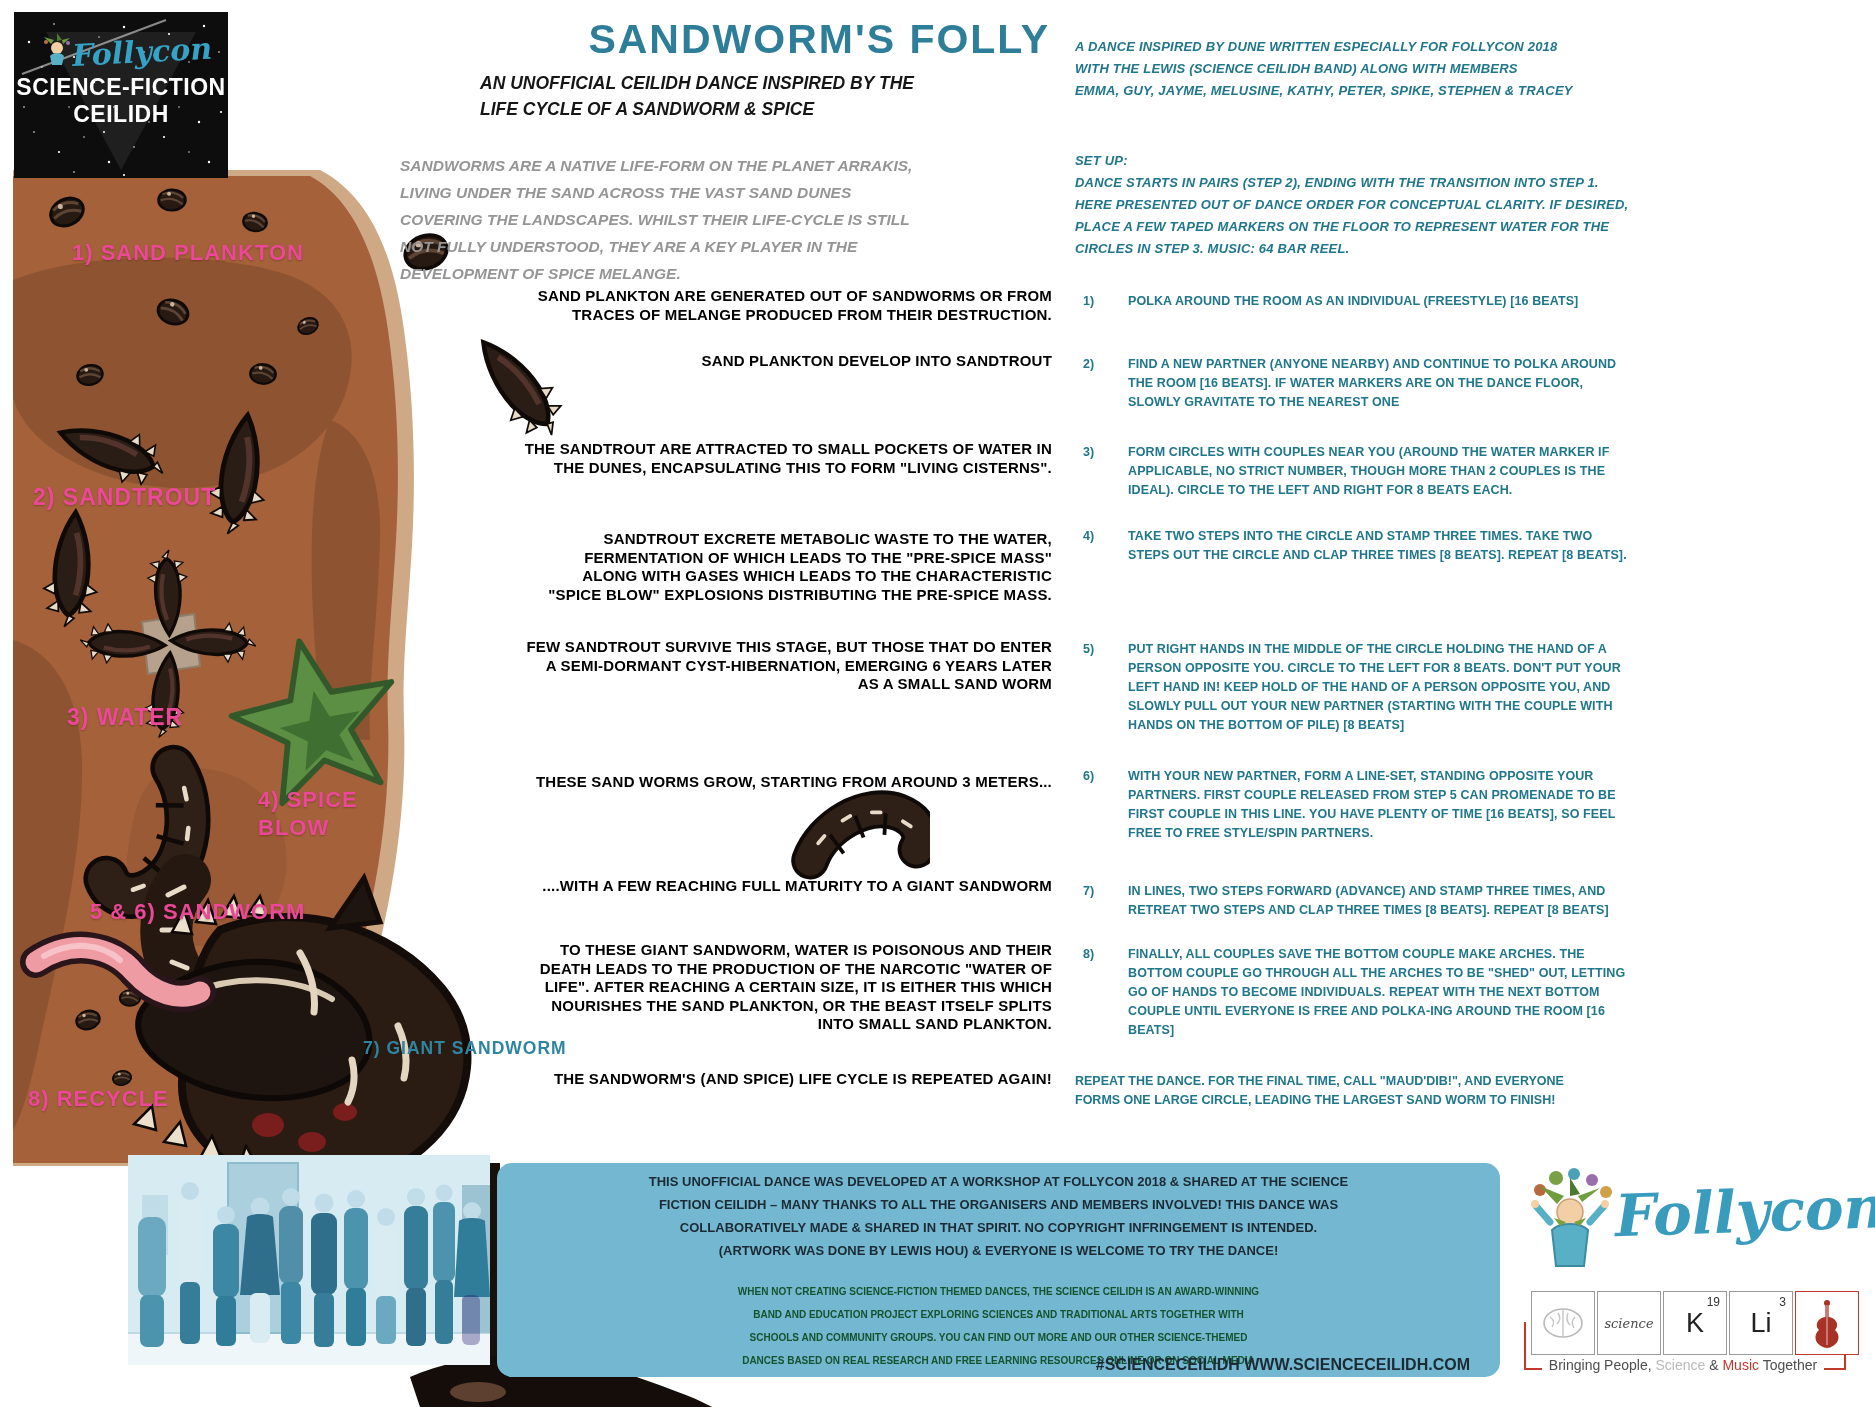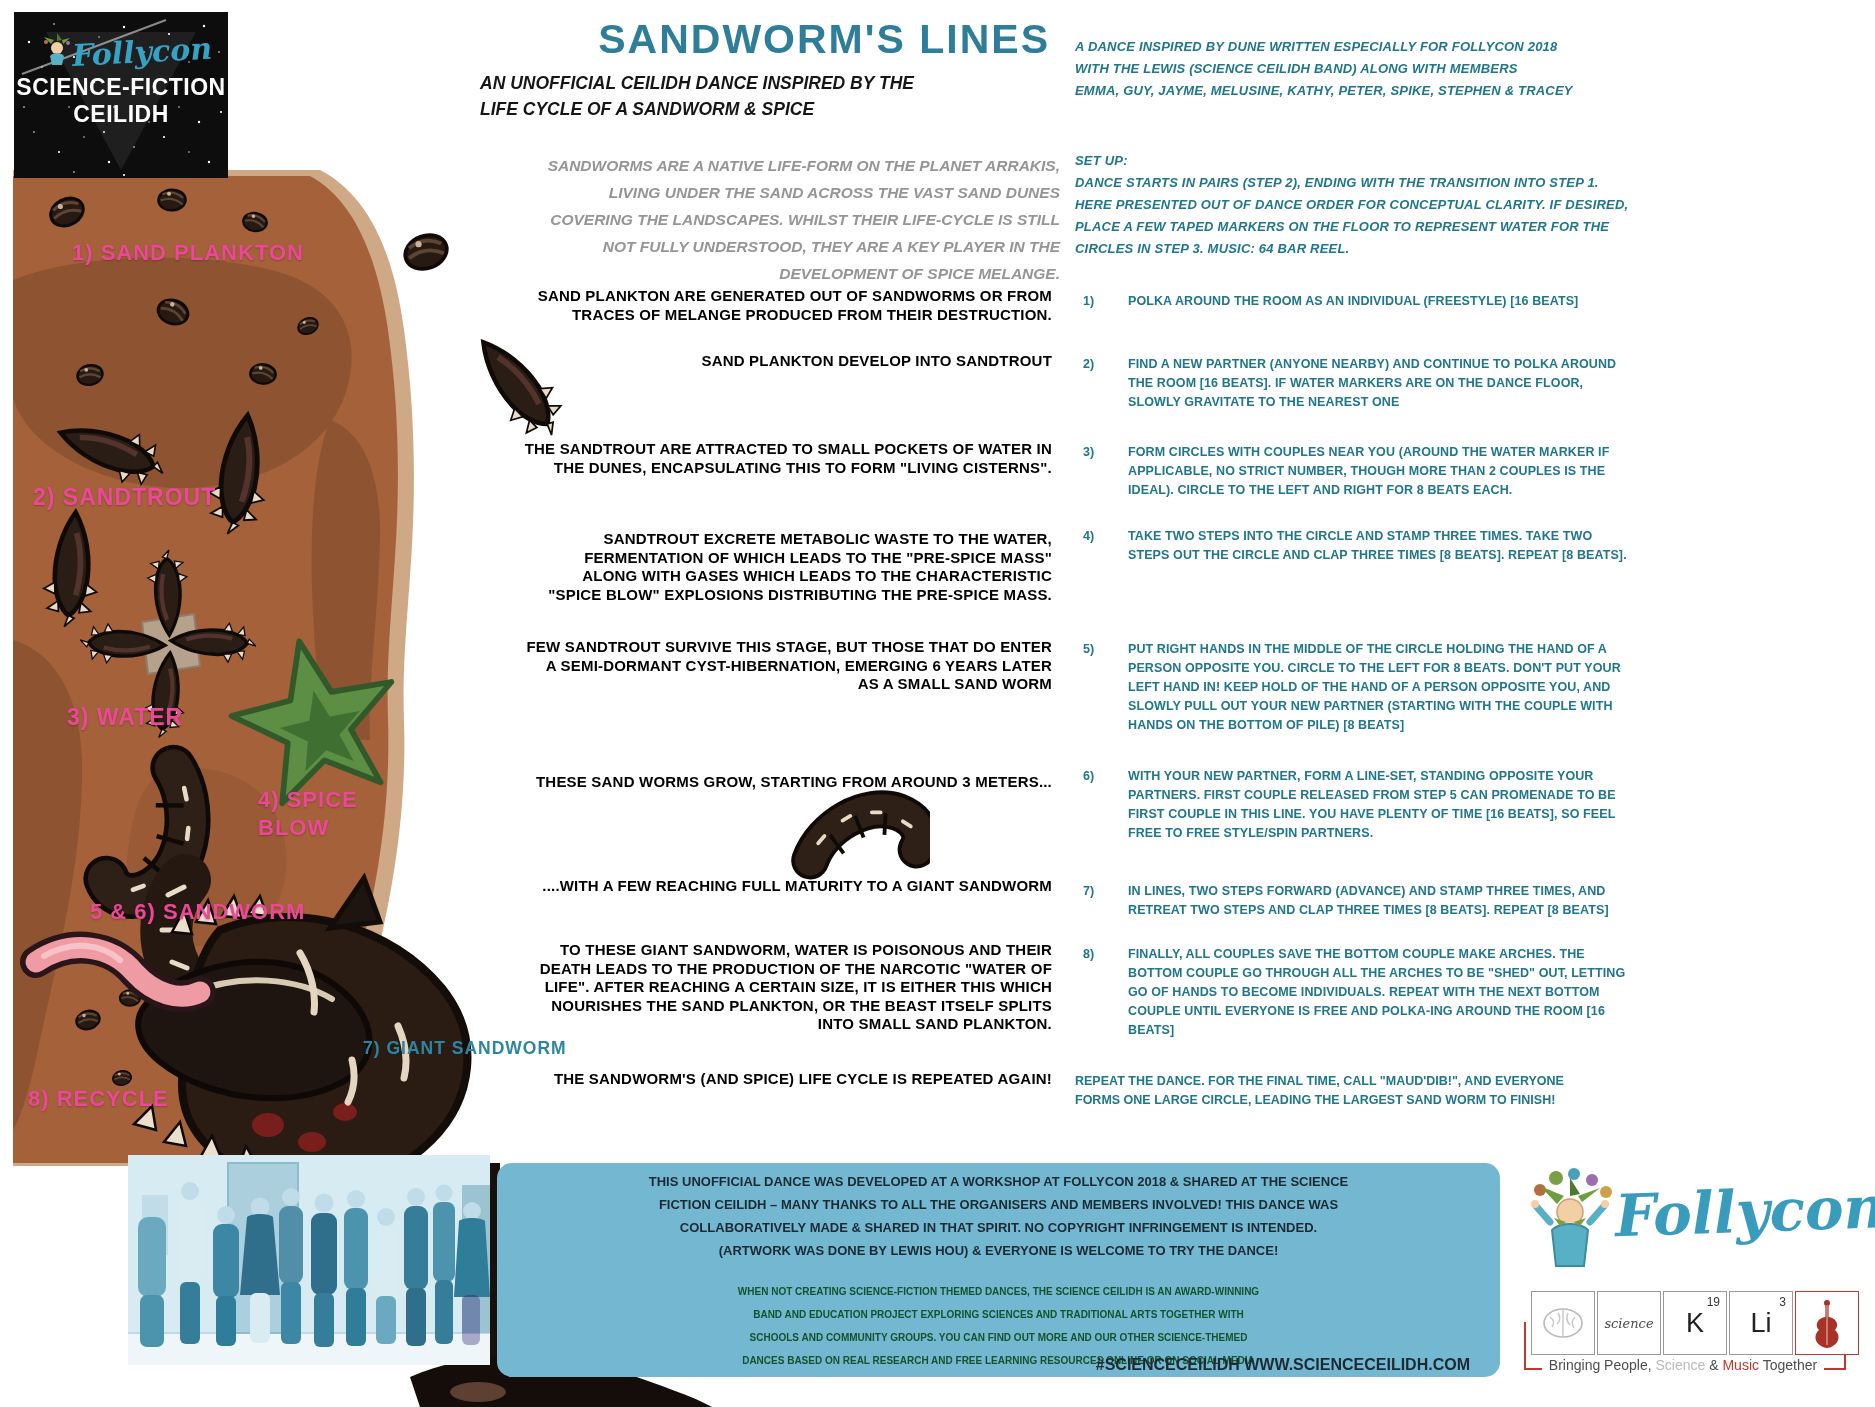--- a/index.html
+++ b/index.html
@@ -15,21 +15,21 @@
   .logo-title{position:absolute;left:0;top:62px;width:214px;text-align:center;color:#ffffff;
               font-weight:bold;font-size:23px;line-height:27px;letter-spacing:.5px;white-space:pre-line;}
   
   .cycle-label{color:#ec4899;font-weight:bold;letter-spacing:1px;z-index:4;white-space:pre-line;
                text-shadow:0 1px 2px rgba(60,30,10,.35);}
   
   .main-title{left:440px;top:16px;width:610px;text-align:right;color:#2e7e99;font-weight:bold;
               font-size:41px;letter-spacing:2px;z-index:3;}
   .subtitle{left:480px;top:70px;width:573px;text-align:left;color:#161616;font-weight:bold;
             font-style:italic;font-size:17.5px;line-height:26px;white-space:pre-line;z-index:3;}
-  .intro{left:400px;top:152px;width:660px;text-align:right;color:#959595;font-weight:bold;
+  .intro{left:400px;top:152px;width:660px;text-align:left;color:#959595;font-weight:bold;
          font-style:italic;font-size:15.5px;line-height:27px;white-space:pre-line;z-index:3;}
   .ctext{text-align:right;color:#000000;font-weight:bold;font-size:15px;line-height:18.5px;
          letter-spacing:.2px;white-space:pre-line;z-index:3;}
   .giant-label{left:363px;top:1038px;color:#2e85a1;font-weight:bold;font-size:17.5px;
                letter-spacing:1px;z-index:4;}
   
   .teal-italic{color:#20768b;font-weight:bold;font-style:italic;font-size:13px;line-height:22px;
                white-space:pre-line;letter-spacing:.2px;}
   .credits{left:1075px;top:36px;width:560px;}
   .setup{left:1075px;top:150px;width:560px;}
@@ -236,21 +236,21 @@
 
   <div class="abs cycle-label" style="left:72px;top:240px;font-size:22px">1) SAND PLANKTON</div>
   <div class="abs cycle-label" style="left:33px;top:484px;font-size:23px">2) SANDTROUT</div>
   <div class="abs cycle-label" style="left:67px;top:704px;font-size:23px">3) WATER</div>
   <div class="abs cycle-label" style="left:258px;top:786px;font-size:22px;line-height:28px">4) SPICE
 BLOW</div>
   <div class="abs cycle-label" style="left:90px;top:899px;font-size:22px">5 &amp; 6) SANDWORM</div>
   <div class="abs giant-label">7) GIANT SANDWORM</div>
   <div class="abs cycle-label" style="left:28px;top:1086px;font-size:22px">8) RECYCLE</div>
 
-  <div class="abs main-title">SANDWORM'S LINES</div>
+  <div class="abs main-title">SANDWORM'S FOLLY</div>
   <div class="abs subtitle">AN UNOFFICIAL CEILIDH DANCE INSPIRED BY THE
 LIFE CYCLE OF A SANDWORM &amp; SPICE</div>
   <div class="abs intro">SANDWORMS ARE A NATIVE LIFE-FORM ON THE PLANET ARRAKIS,
 LIVING UNDER THE SAND ACROSS THE VAST SAND DUNES
 COVERING THE LANDSCAPES. WHILST THEIR LIFE-CYCLE IS STILL
 NOT FULLY UNDERSTOOD, THEY ARE A KEY PLAYER IN THE
 DEVELOPMENT OF SPICE MELANGE.</div>
 
   <svg class="abs" style="left:398px;top:228px;z-index:2" width="56" height="48" viewBox="0 0 56 48">
     <use href="#plank" transform="translate(28,24) rotate(-8) scale(1.25)"></use>

